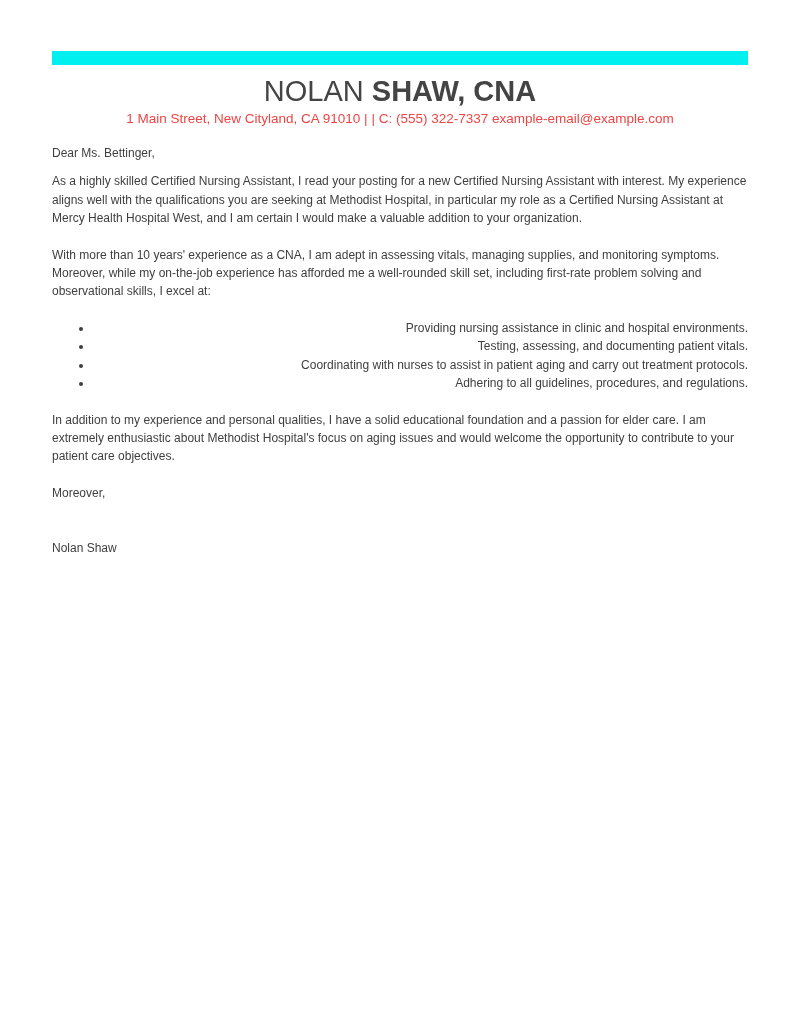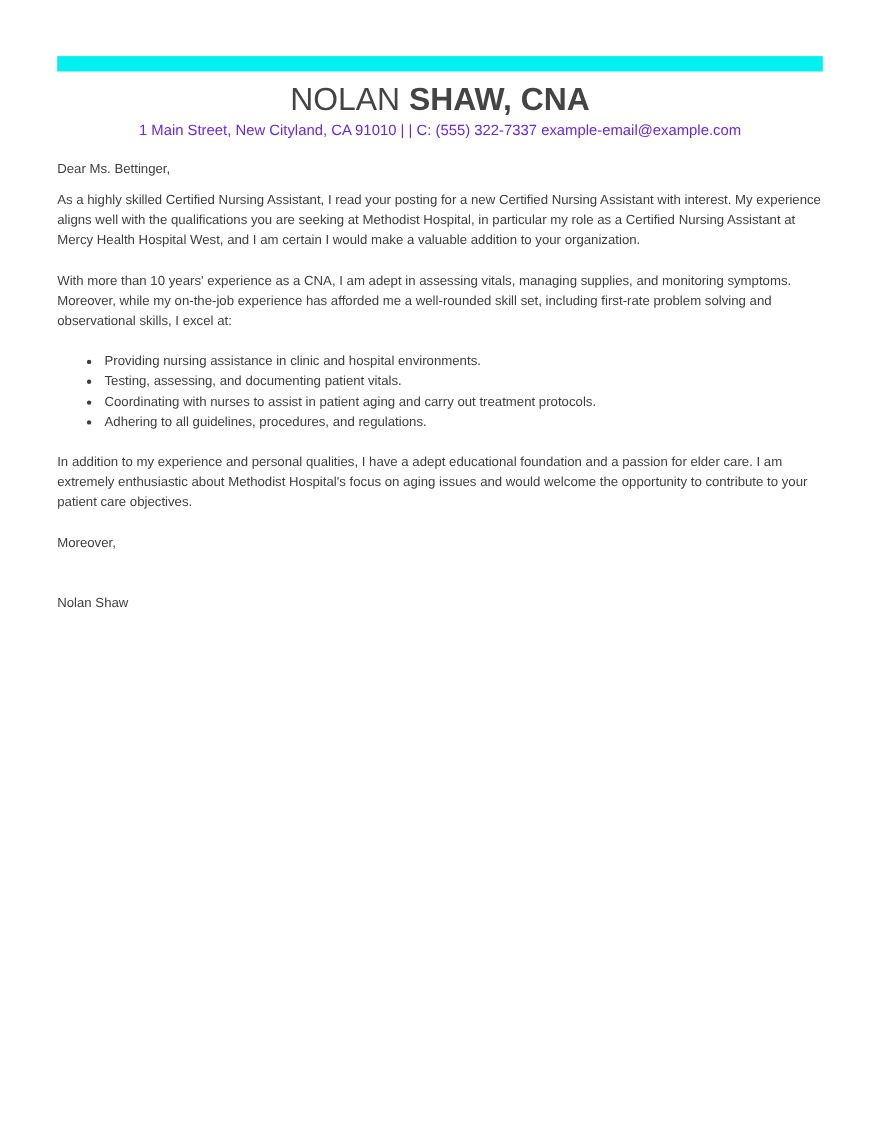--- a/index.html
+++ b/index.html
@@ -32,36 +32,37 @@
     white-space: nowrap;
   }
   .name .name-strong {
     font-weight: 700;
   }
   .contact {
     margin-top: 2px;
     text-align: center;
     font-size: 13.5px;
     line-height: 18px;
-    color: #6d28d9;
+    color: #ef4444;
   }
   .letter {
     margin-top: 16px;
     font-size: 12px;
     line-height: 18.33px;
     color: #3E3E3E;
   }
   .letter p { margin: 0 0 18.3px 0; }
   .letter p.salutation { margin-bottom: 10px; }
   .letter p.thank-you { margin-bottom: 10px; }
   .letter p.valediction { margin-bottom: 36.6px; }
   .letter p.signature { margin-bottom: 0; }
   .letter ul {
     margin: 0 0 18.3px 0;
     padding: 0 0 0 41px;
+    text-align: right;
   }
   .letter li {
     list-style: disc outside;
     line-height: 18.33px;
     padding-left: 2px;
   }
 </style>
 </head>
 <body>
 
@@ -81,21 +82,21 @@
 
     <p>With more than 10 years' experience as a CNA, I am adept in assessing vitals, managing supplies, and monitoring symptoms. Moreover, while my on-the-job experience has afforded me a well-rounded skill set, including first-rate problem solving and observational skills, I excel at:</p>
 
     <ul>
       <li>Providing nursing assistance in clinic and hospital environments.</li>
       <li>Testing, assessing, and documenting patient vitals.</li>
       <li>Coordinating with nurses to assist in patient aging and carry out treatment protocols.</li>
       <li>Adhering to all guidelines, procedures, and regulations.</li>
     </ul>
 
-    <p>In addition to my experience and personal qualities, I have a adept educational foundation and a passion for elder care. I am extremely enthusiastic about Methodist Hospital's focus on aging issues and would welcome the opportunity to contribute to your patient care objectives.</p>
+    <p>In addition to my experience and personal qualities, I have a solid educational foundation and a passion for elder care. I am extremely enthusiastic about Methodist Hospital's focus on aging issues and would welcome the opportunity to contribute to your patient care objectives.</p>
 
 
 
     <p class="valediction">Moreover,</p>
 
     <p class="signature">Nolan Shaw</p>
 
   </div>
 </div>
 

